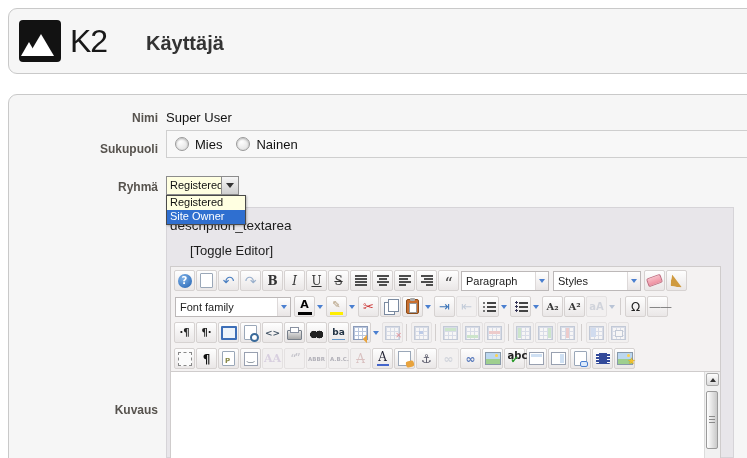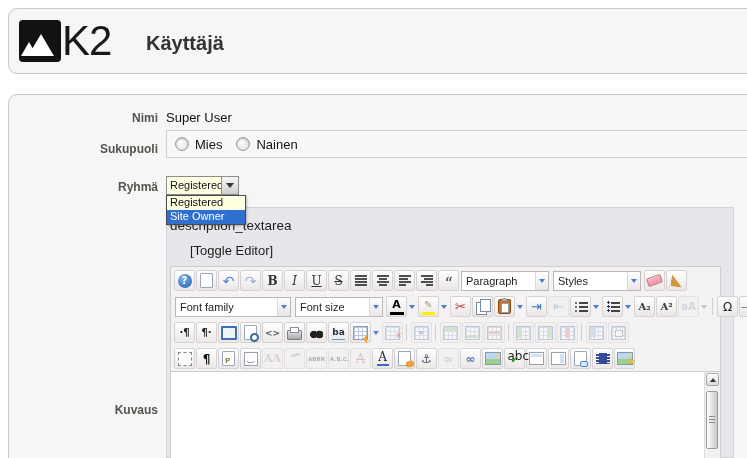--- a/index.html
+++ b/index.html
@@ -10,21 +10,21 @@
   
   .panel{position:absolute;background:#f6f6f6;border:1px solid #c9c9c9;border-radius:9px;}
   #header-panel{left:8px;top:8px;width:760px;height:64px;}
   #form-panel{left:8px;top:94px;width:760px;height:410px;}
   
   #logo{position:absolute;left:10px;top:11px;display:flex;align-items:center;}
   #logo-box{width:42px;height:42px;background:#121212;border-radius:4px;position:relative;overflow:hidden;}
   .mtn{position:absolute;bottom:6px;width:0;height:0;}
   .mtn-big{left:9px;border-left:13px solid transparent;border-right:13px solid transparent;border-bottom:22px solid #ffffff;}
   .mtn-small{left:2px;border-left:8px solid transparent;border-right:8px solid transparent;border-bottom:14px solid #ffffff;}
-  #logo-text{font-size:42px;color:#181818;letter-spacing:-1px;line-height:42px;margin-left:1px;font-family:"Liberation Sans",sans-serif;}
+  #logo-text{font-size:32px;color:#181818;letter-spacing:-1px;line-height:42px;margin-left:9px;font-family:"Liberation Sans",sans-serif;}
   #page-title{position:absolute;left:137px;top:23px;font-size:20px;font-weight:bold;color:#333;}
   
   .flabel{position:absolute;left:8px;width:150px;text-align:right;font-size:12px;font-weight:bold;color:#57534e;}
   .fvalue{position:absolute;font-size:13px;color:#111;}
   
   #gender-box{position:absolute;left:166px;top:130px;width:600px;height:28px;border:1px solid #cfcfcf;background:#f8f8f8;display:flex;align-items:center;padding-left:8px;box-sizing:border-box;}
   .radio{display:inline-block;width:12px;height:12px;border:1px solid #9a9a9a;border-radius:50%;background:radial-gradient(circle at 35% 30%,#ffffff,#dcdcdc);box-shadow:inset 0 1px 2px rgba(0,0,0,.25);margin-right:6px;}
   .radio-label{font-size:13px;color:#111;margin-right:14px;text-align:center;}
   
   #group-select{position:absolute;left:166px;top:176px;width:73px;height:19px;border:1px solid #8c8c8c;background:#ffffe1;display:flex;box-sizing:border-box;}
@@ -131,21 +131,21 @@
   .ic-del{color:#b88;text-decoration:line-through;font-size:12px;}
   .ic-ins{color:#223;border-bottom:2px solid #46c;height:13px;line-height:12px;width:12px;font-size:12px;}
   .ic-attribs{position:relative;width:11px;height:13px;background:#fff;border:1px solid #9aa7b8;}
   .ic-attribs::after{content:"";position:absolute;right:-4px;bottom:-2px;width:8px;height:6px;background:#e8a33d;border-radius:2px;transform:rotate(-15deg);}
   .ic-anchor{color:#556;font-size:12px;}
   .ic-unlink{color:#aab4c4;font-size:12px;font-weight:bold;}
   .ic-link{color:#5577bb;font-size:12px;font-weight:bold;}
   .ic-image{position:relative;width:14px;height:11px;border:1px solid #8899aa;background:linear-gradient(#bcd8f0 55%,#9fcf8f 55%);}
   .ic-image::before{content:"";position:absolute;right:2px;top:1px;width:3px;height:3px;border-radius:50%;background:#ffd24a;}
   .ic-image-star::after{content:"★";position:absolute;right:-4px;bottom:-5px;color:#f0c030;font-size:9px;text-shadow:0 0 1px #a08000;}
-  .ic-spell{position:relative;width:14px;height:14px;font-size:12px;font-weight:normal;line-height:8px;color:#222;}
+  .ic-spell{position:relative;width:14px;height:14px;font-size:10px;font-weight:bold;line-height:8px;color:#222;}
   .ic-spell::after{content:"✔";position:absolute;left:3px;top:4px;color:#2a9a2a;font-size:10px;}
   .ic-panel{position:relative;width:13px;height:11px;border:1px solid #98a0b0;background:#fff;}
   .ic-panel-top::before{content:"";position:absolute;left:1px;right:1px;top:1px;height:3px;background:#cfe0f3;}
   .ic-panel-side::before{content:"";position:absolute;right:1px;top:1px;bottom:1px;width:4px;background:#cfe0f3;}
   .ic-media{position:relative;width:14px;height:11px;background:#334a9a;border-radius:1px;}
   .ic-media::before,.ic-media::after{content:"";position:absolute;top:0;bottom:0;width:3px;background:repeating-linear-gradient(to bottom,#fff 0 1px,transparent 1px 3px);}
   .ic-media::before{left:0;}  .ic-media::after{right:0;}
 </style>
 </head>
 <body>
@@ -254,26 +254,20 @@
           <span class="ic ic-broom"></span>
         </span>
       </div>
       <div class="trow">
         <span class="tsel" style="width: 116px;">
           <span class="tsel-label">Font family</span>
           <span class="tsel-arrow">
             <span class="tri"></span>
           </span>
         </span>
-        <span class="tsel" style="width: 88px;">
-          <span class="tsel-label">Font size</span>
-          <span class="tsel-arrow">
-            <span class="tri"></span>
-          </span>
-        </span>
         <span class="tbtn">
           <span class="ic ic-fore">A</span>
         </span>
         <span class="tarrow">
           <span class="tri"></span>
         </span>
         <span class="tbtn">
           <span class="ic ic-back">✎</span>
         </span>
         <span class="tarrow">

